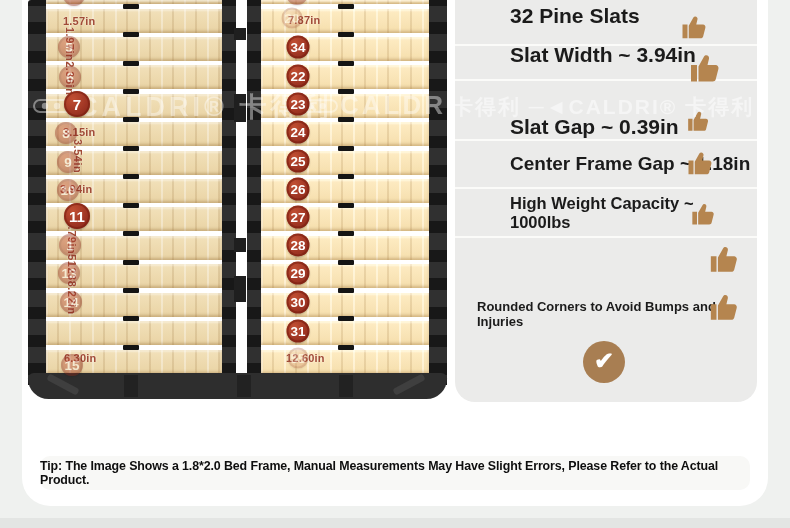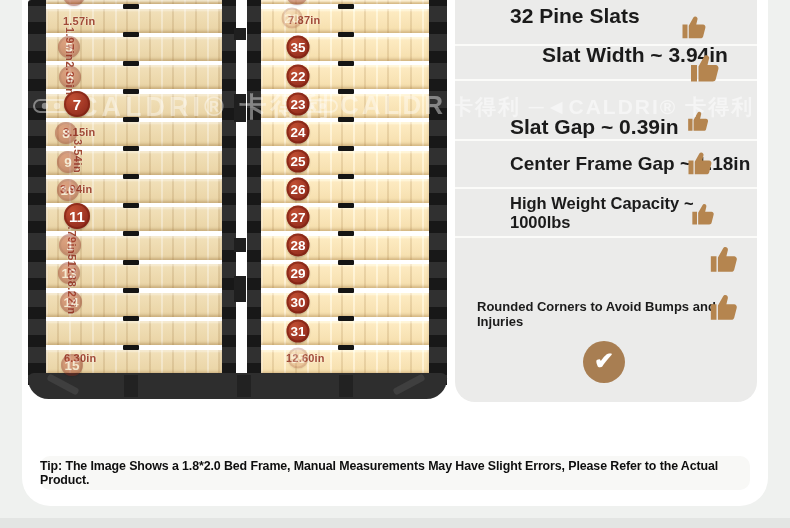--- a/index.html
+++ b/index.html
@@ -176,21 +176,21 @@
         <div class="badge faded" style="left: 74px; top: -5px; width: 22px; height: 22px; font-size: 13.5px;">3</div>
         <div class="badge faded" style="left: 69px; top: 47px; width: 22px; height: 22px; font-size: 13.5px;">5</div>
         <div class="badge faded" style="left: 70px; top: 77px; width: 22px; height: 22px; font-size: 13.5px;">6</div>
         <div class="badge faded" style="left: 66px; top: 133px; width: 22px; height: 22px; font-size: 13.5px;">8</div>
         <div class="badge faded" style="left: 68px; top: 162px; width: 22px; height: 22px; font-size: 13.5px;">9</div>
         <div class="badge faded" style="left: 68px; top: 190px; width: 22px; height: 22px; font-size: 13.5px;">10</div>
         <div class="badge faded" style="left: 70px; top: 245px; width: 22px; height: 22px; font-size: 13.5px;">1</div>
         <div class="badge faded" style="left: 69px; top: 273px; width: 22px; height: 22px; font-size: 13.5px;">13</div>
         <div class="badge faded" style="left: 71px; top: 302px; width: 22px; height: 22px; font-size: 13.5px;">14</div>
         <div class="badge faded" style="left: 72px; top: 331px; width: 22px; height: 22px; font-size: 13.5px; margin-top: 34px;">15</div>
-        <div class="badge " style="left: 298px; top: 47px; width: 23px; height: 23px; font-size: 13.5px;">35</div>
+        <div class="badge " style="left: 298px; top: 47px; width: 23px; height: 23px; font-size: 13.5px;">34</div>
         <div class="badge " style="left: 298px; top: 76px; width: 23px; height: 23px; font-size: 13.5px;">22</div>
         <div class="badge " style="left: 298px; top: 104px; width: 23px; height: 23px; font-size: 13.5px;">23</div>
         <div class="badge " style="left: 298px; top: 132px; width: 23px; height: 23px; font-size: 13.5px;">24</div>
         <div class="badge " style="left: 298px; top: 161px; width: 23px; height: 23px; font-size: 13.5px;">25</div>
         <div class="badge " style="left: 298px; top: 189px; width: 23px; height: 23px; font-size: 13.5px;">26</div>
         <div class="badge " style="left: 298px; top: 217px; width: 23px; height: 23px; font-size: 13.5px;">27</div>
         <div class="badge " style="left: 298px; top: 245px; width: 23px; height: 23px; font-size: 13.5px;">28</div>
         <div class="badge " style="left: 298px; top: 273px; width: 23px; height: 23px; font-size: 13.5px;">29</div>
         <div class="badge " style="left: 298px; top: 302px; width: 23px; height: 23px; font-size: 13.5px;">30</div>
         <div class="badge " style="left: 298px; top: 331px; width: 23px; height: 23px; font-size: 13.5px;">31</div>
@@ -217,21 +217,21 @@
   <aside class="panel" id="panel">
     <div class="check-circle">
       <span class="check-glyph">✔</span>
     </div>
   <div class="feat-row" style="top: 0px; height: 46px; padding-left: 55px; justify-content: flex-start; padding-top: 4px;">
         <span class="feat-label" style="font-size: 21px; max-width: 165px;">32 Pine Slats</span>
       </div>
       <svg class="thumb" viewBox="0 0 24 24" width="30" height="30" style="left: 225px; top: 12px;">
         <path d="M2 10h4v11H2z M7 21h9.5c1 0 1.8-.6 2-1.5l1.8-7c.3-1.2-.6-2.5-1.9-2.5H13l1-4.2C14.3 4.6 13.4 3.5 12.2 3.5c-.6 0-1.2.3-1.5.9L7 11z" fill="#b5854f"></path>
       </svg>
-      <div class="feat-row" style="top: 30px; height: 51px; padding-left: 87px; justify-content: center; padding-top: 0px;">
+      <div class="feat-row" style="top: 30px; height: 51px; padding-left: 55px; justify-content: center; padding-top: 0px;">
         <span class="feat-label" style="font-size: 21px; max-width: 250px;">Slat Width ~ 3.94in</span>
       </div>
       <svg class="thumb" viewBox="0 0 24 24" width="36" height="36" style="left: 233px; top: 50px;">
         <path d="M2 10h4v11H2z M7 21h9.5c1 0 1.8-.6 2-1.5l1.8-7c.3-1.2-.6-2.5-1.9-2.5H13l1-4.2C14.3 4.6 13.4 3.5 12.2 3.5c-.6 0-1.2.3-1.5.9L7 11z" fill="#b5854f"></path>
       </svg>
       <div class="feat-row" style="top: 97px; height: 44px; padding-left: 55px; justify-content: flex-end; padding-top: 0px;">
         <span class="feat-label" style="font-size: 21px; max-width: 250px;">Slat Gap ~ 0.39in</span>
       </div>
       <svg class="thumb" viewBox="0 0 24 24" width="26" height="26" style="left: 231px; top: 108px;">
         <path d="M2 10h4v11H2z M7 21h9.5c1 0 1.8-.6 2-1.5l1.8-7c.3-1.2-.6-2.5-1.9-2.5H13l1-4.2C14.3 4.6 13.4 3.5 12.2 3.5c-.6 0-1.2.3-1.5.9L7 11z" fill="#b5854f"></path>

